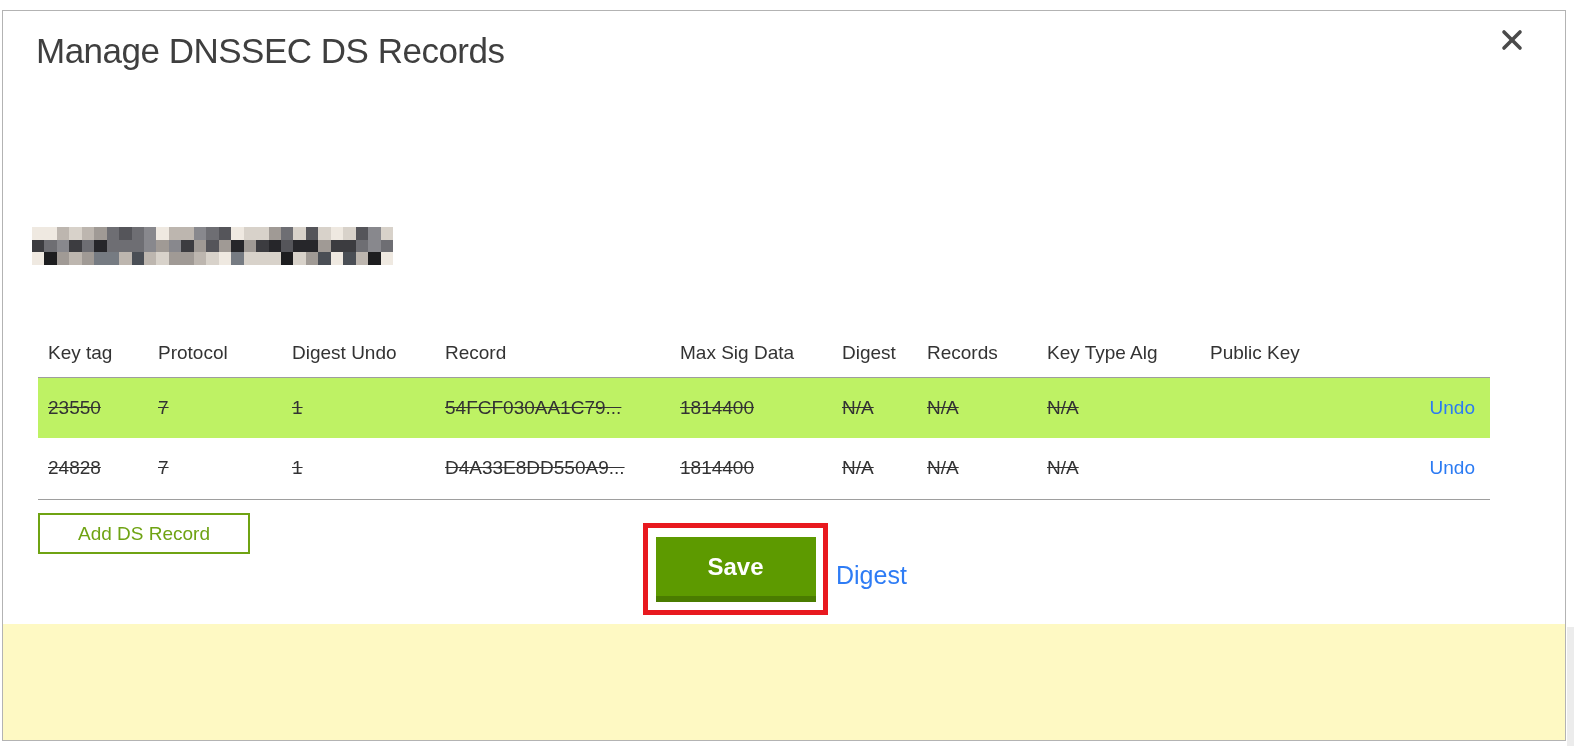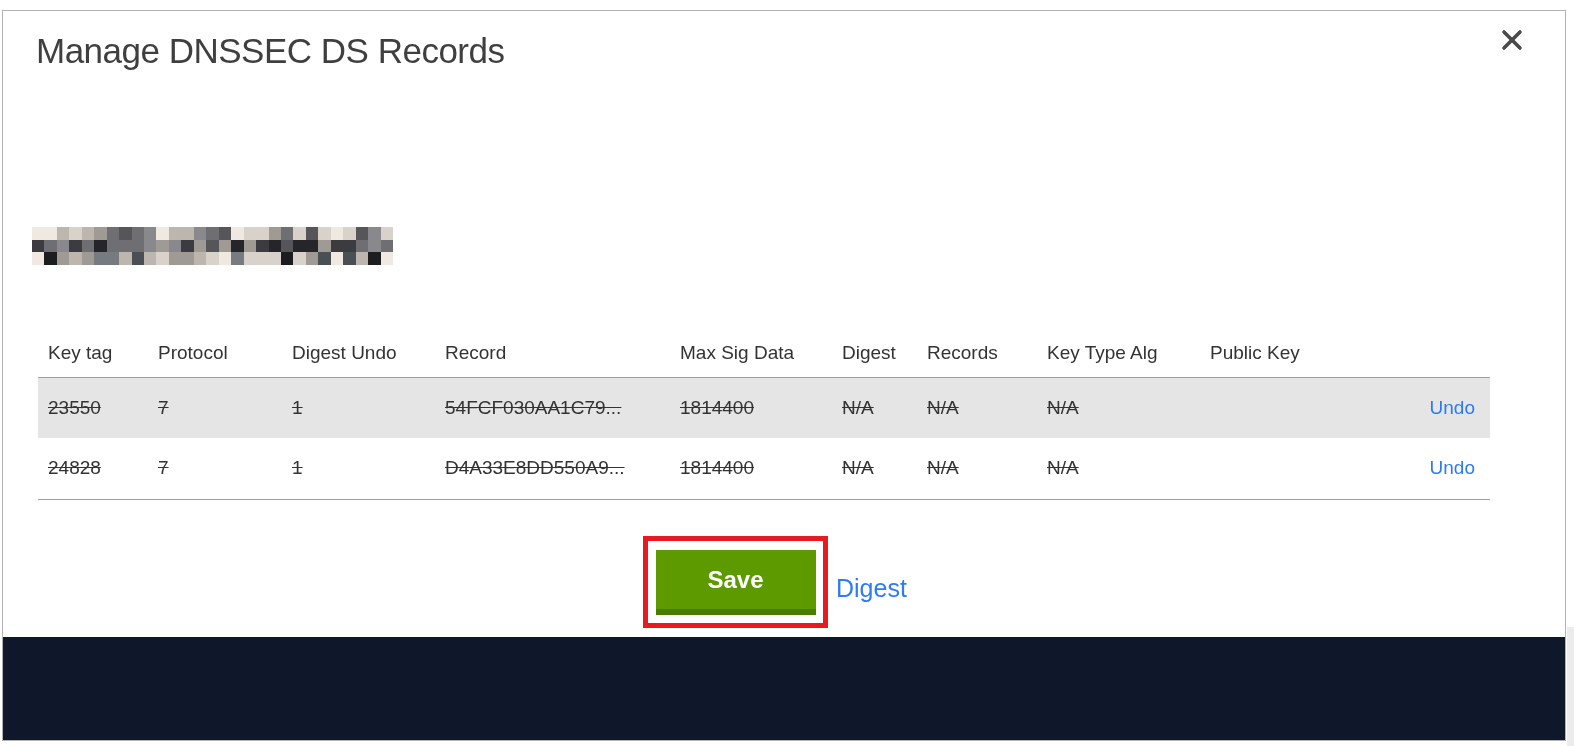--- a/index.html
+++ b/index.html
@@ -25,35 +25,35 @@
 
   .subtitle { position:absolute; left:34px; top:276px; font-size:22px; color:#1c1c1e; }
 
   
   .ds-table { position:absolute; left:35px; top:319px; width:1452px;
               border-collapse:collapse; table-layout:fixed; font-size:19px; color:#333; }
   .ds-table th { font-weight:400; text-align:left; color:#333; height:47px;
                  vertical-align:middle; padding:0; }
   .ds-table thead tr { border-bottom:1px solid #9e9e9e; }
   .ds-table td { height:61px; vertical-align:middle; padding:0; }
-  .ds-table tbody tr.row-odd  { background:#e5e5e5; }
+  .ds-table tbody tr.row-odd  { background:#bef264; }
   .ds-table tbody tr.row-even { background:#ffffff; border-bottom:1px solid #9e9e9e; }
   .ds-table .c0 { padding-left:10px; }
   .ds-table tr.deleted td .val { text-decoration:line-through; }
   .ds-table .action { text-align:right; padding-right:15px; }
   .undo-link { color:#2b7bf3; text-decoration:none; cursor:pointer; font-size:19px; }
 
   .add-btn { position:absolute; left:35px; top:502px; width:212px; height:41px;
              background:#ffffff; border:2px solid #6fa313; color:#6fa313;
              font-size:19px; font-family:"Liberation Sans",sans-serif;
              cursor:pointer; text-align:center; line-height:37px; }
 
   
-  .modal-footer { position:absolute; left:0; right:0; bottom:0; height:103px;
-                  background:#0f172a; }
+  .modal-footer { position:absolute; left:0; right:0; bottom:0; height:116px;
+                  background:#fef9c3; }
 
   .annotation-rect { position:absolute; left:640px; top:-101px; width:185px; height:92px;
                      border:5px solid #e8191f; background:#ffffff;
                      display:flex; align-items:center; justify-content:center; }
 
   .save-btn { width:160px; height:65px; background:#5d9a00; border:none;
               box-shadow:inset 0 -6px 0 #4a7c00; color:#ffffff; font-size:24px;
               font-weight:600; font-family:"Liberation Sans",sans-serif;
               cursor:pointer; padding-bottom:4px; }
 
@@ -228,20 +228,21 @@
         <td><span class="val">N/A</span></td>
         <td><span class="val">N/A</span></td>
         <td><span class="val"></span></td>
         <td class="action">
           <a class="undo-link">Undo</a>
         </td>
       </tr>
     </tbody>
   </table>
 
+  <button class="add-btn">Add DS Record</button>
 
   <div class="modal-footer">
     <div class="annotation-rect">
       <button class="save-btn">Save</button>
     </div>
     <a class="cancel-link">Digest</a>
   </div>
 
 </div>
 

